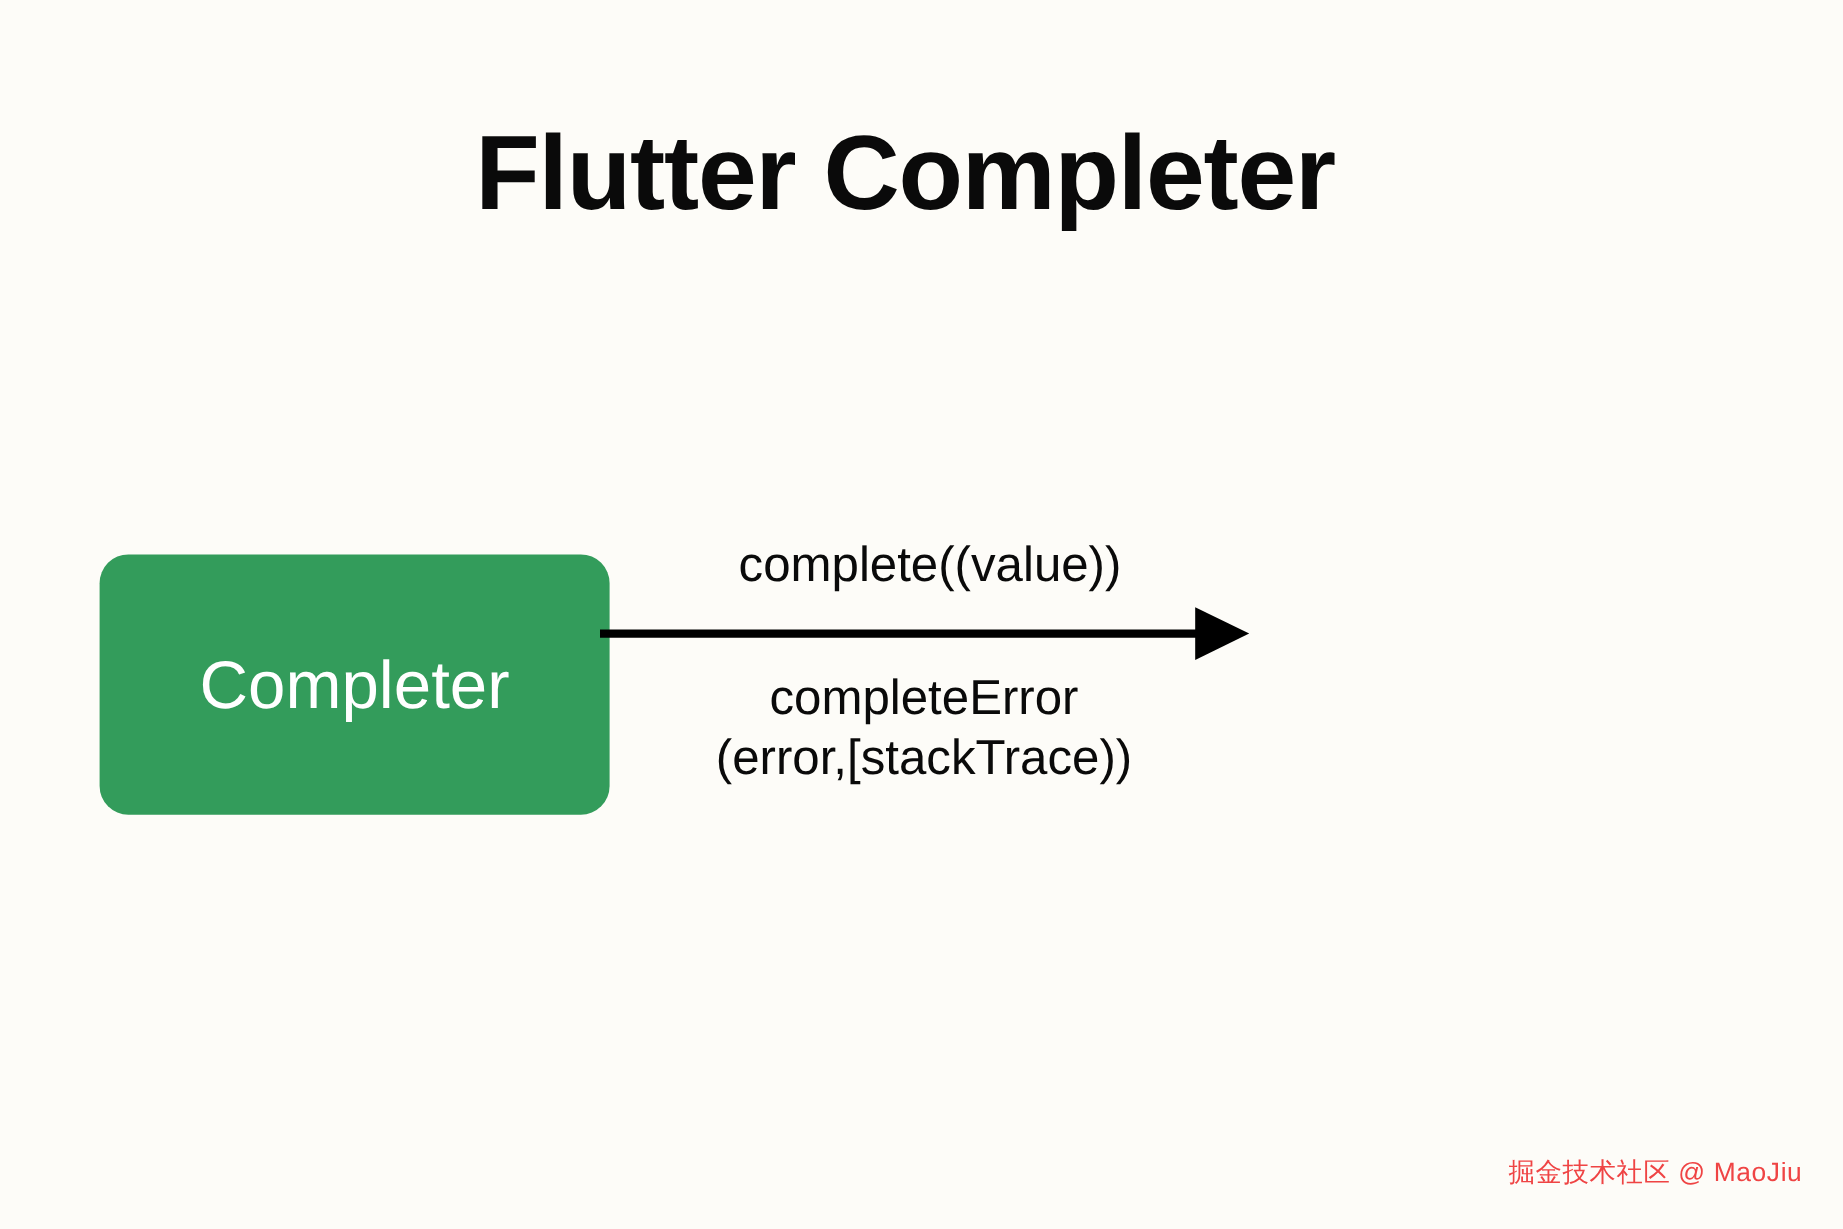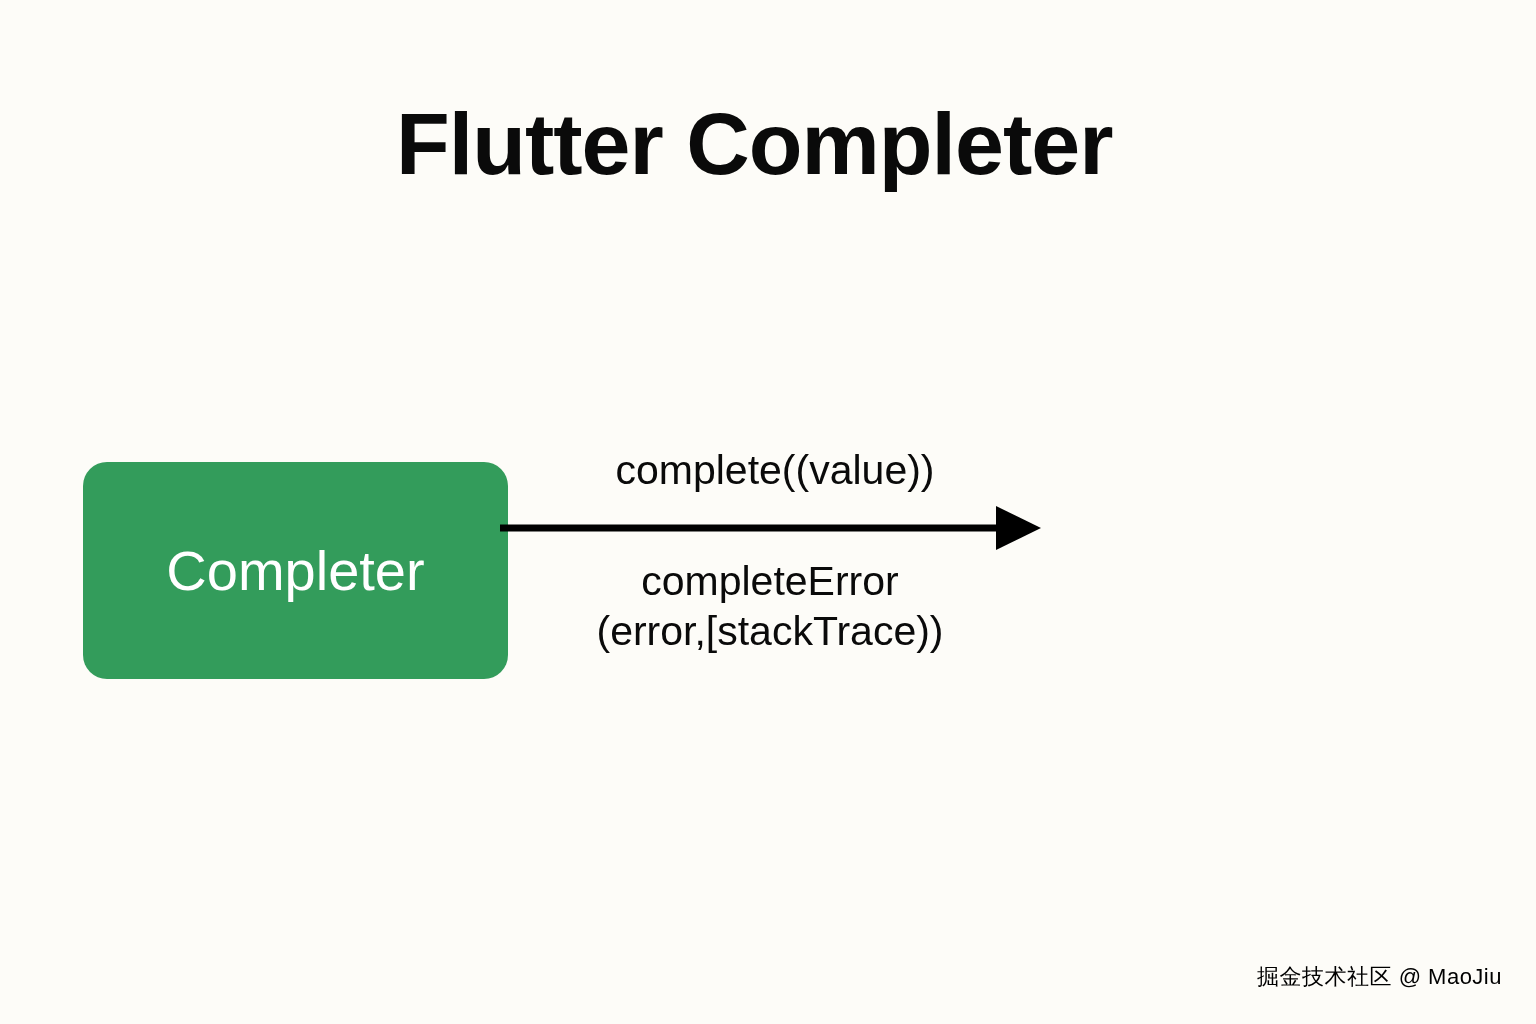--- a/index.html
+++ b/index.html
@@ -96,21 +96,21 @@
     top: 556px;
     width: 560px;
   }
 
   
   #watermark {
     position: absolute;
     right: 34px;
     bottom: 32px;
     font-size: 22px;
-    color: #000000;
+    color: #ef4444;
     letter-spacing: 0.5px;
     white-space: nowrap;
   }
 </style>
 </head>
 <body>
 
 <div id="canvas">
 
   <div id="page-title">Flutter Completer</div>

